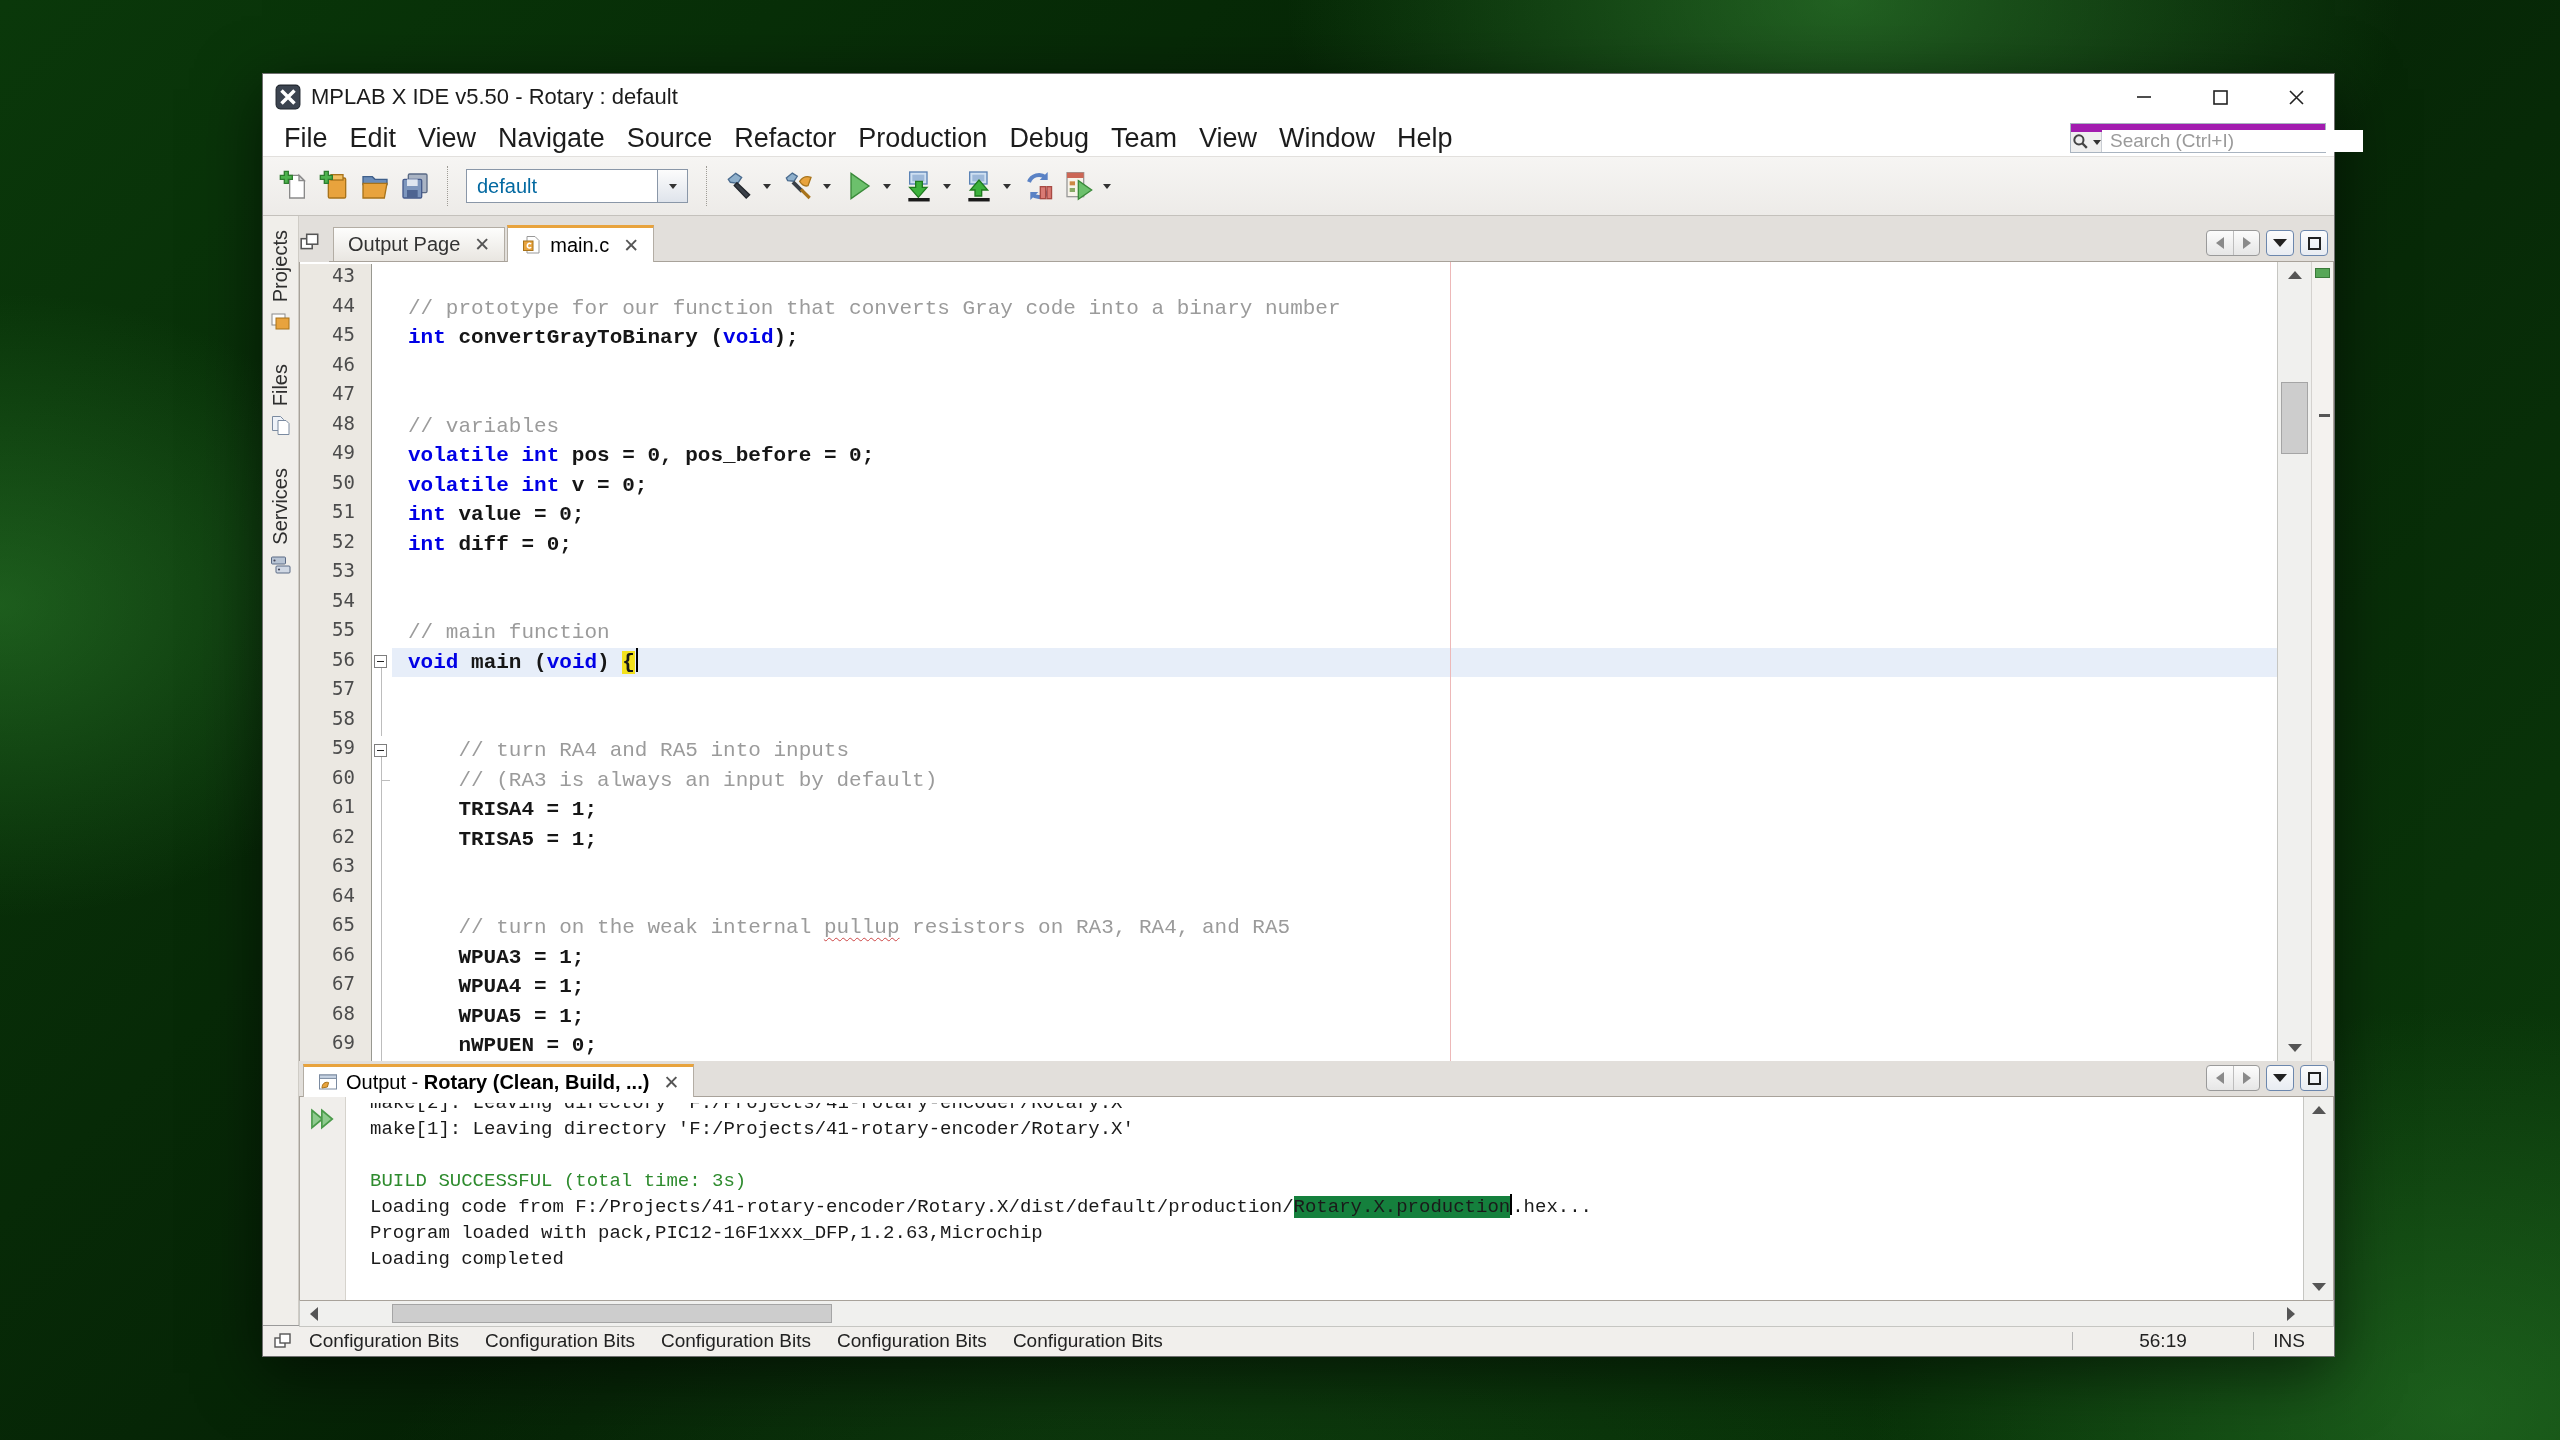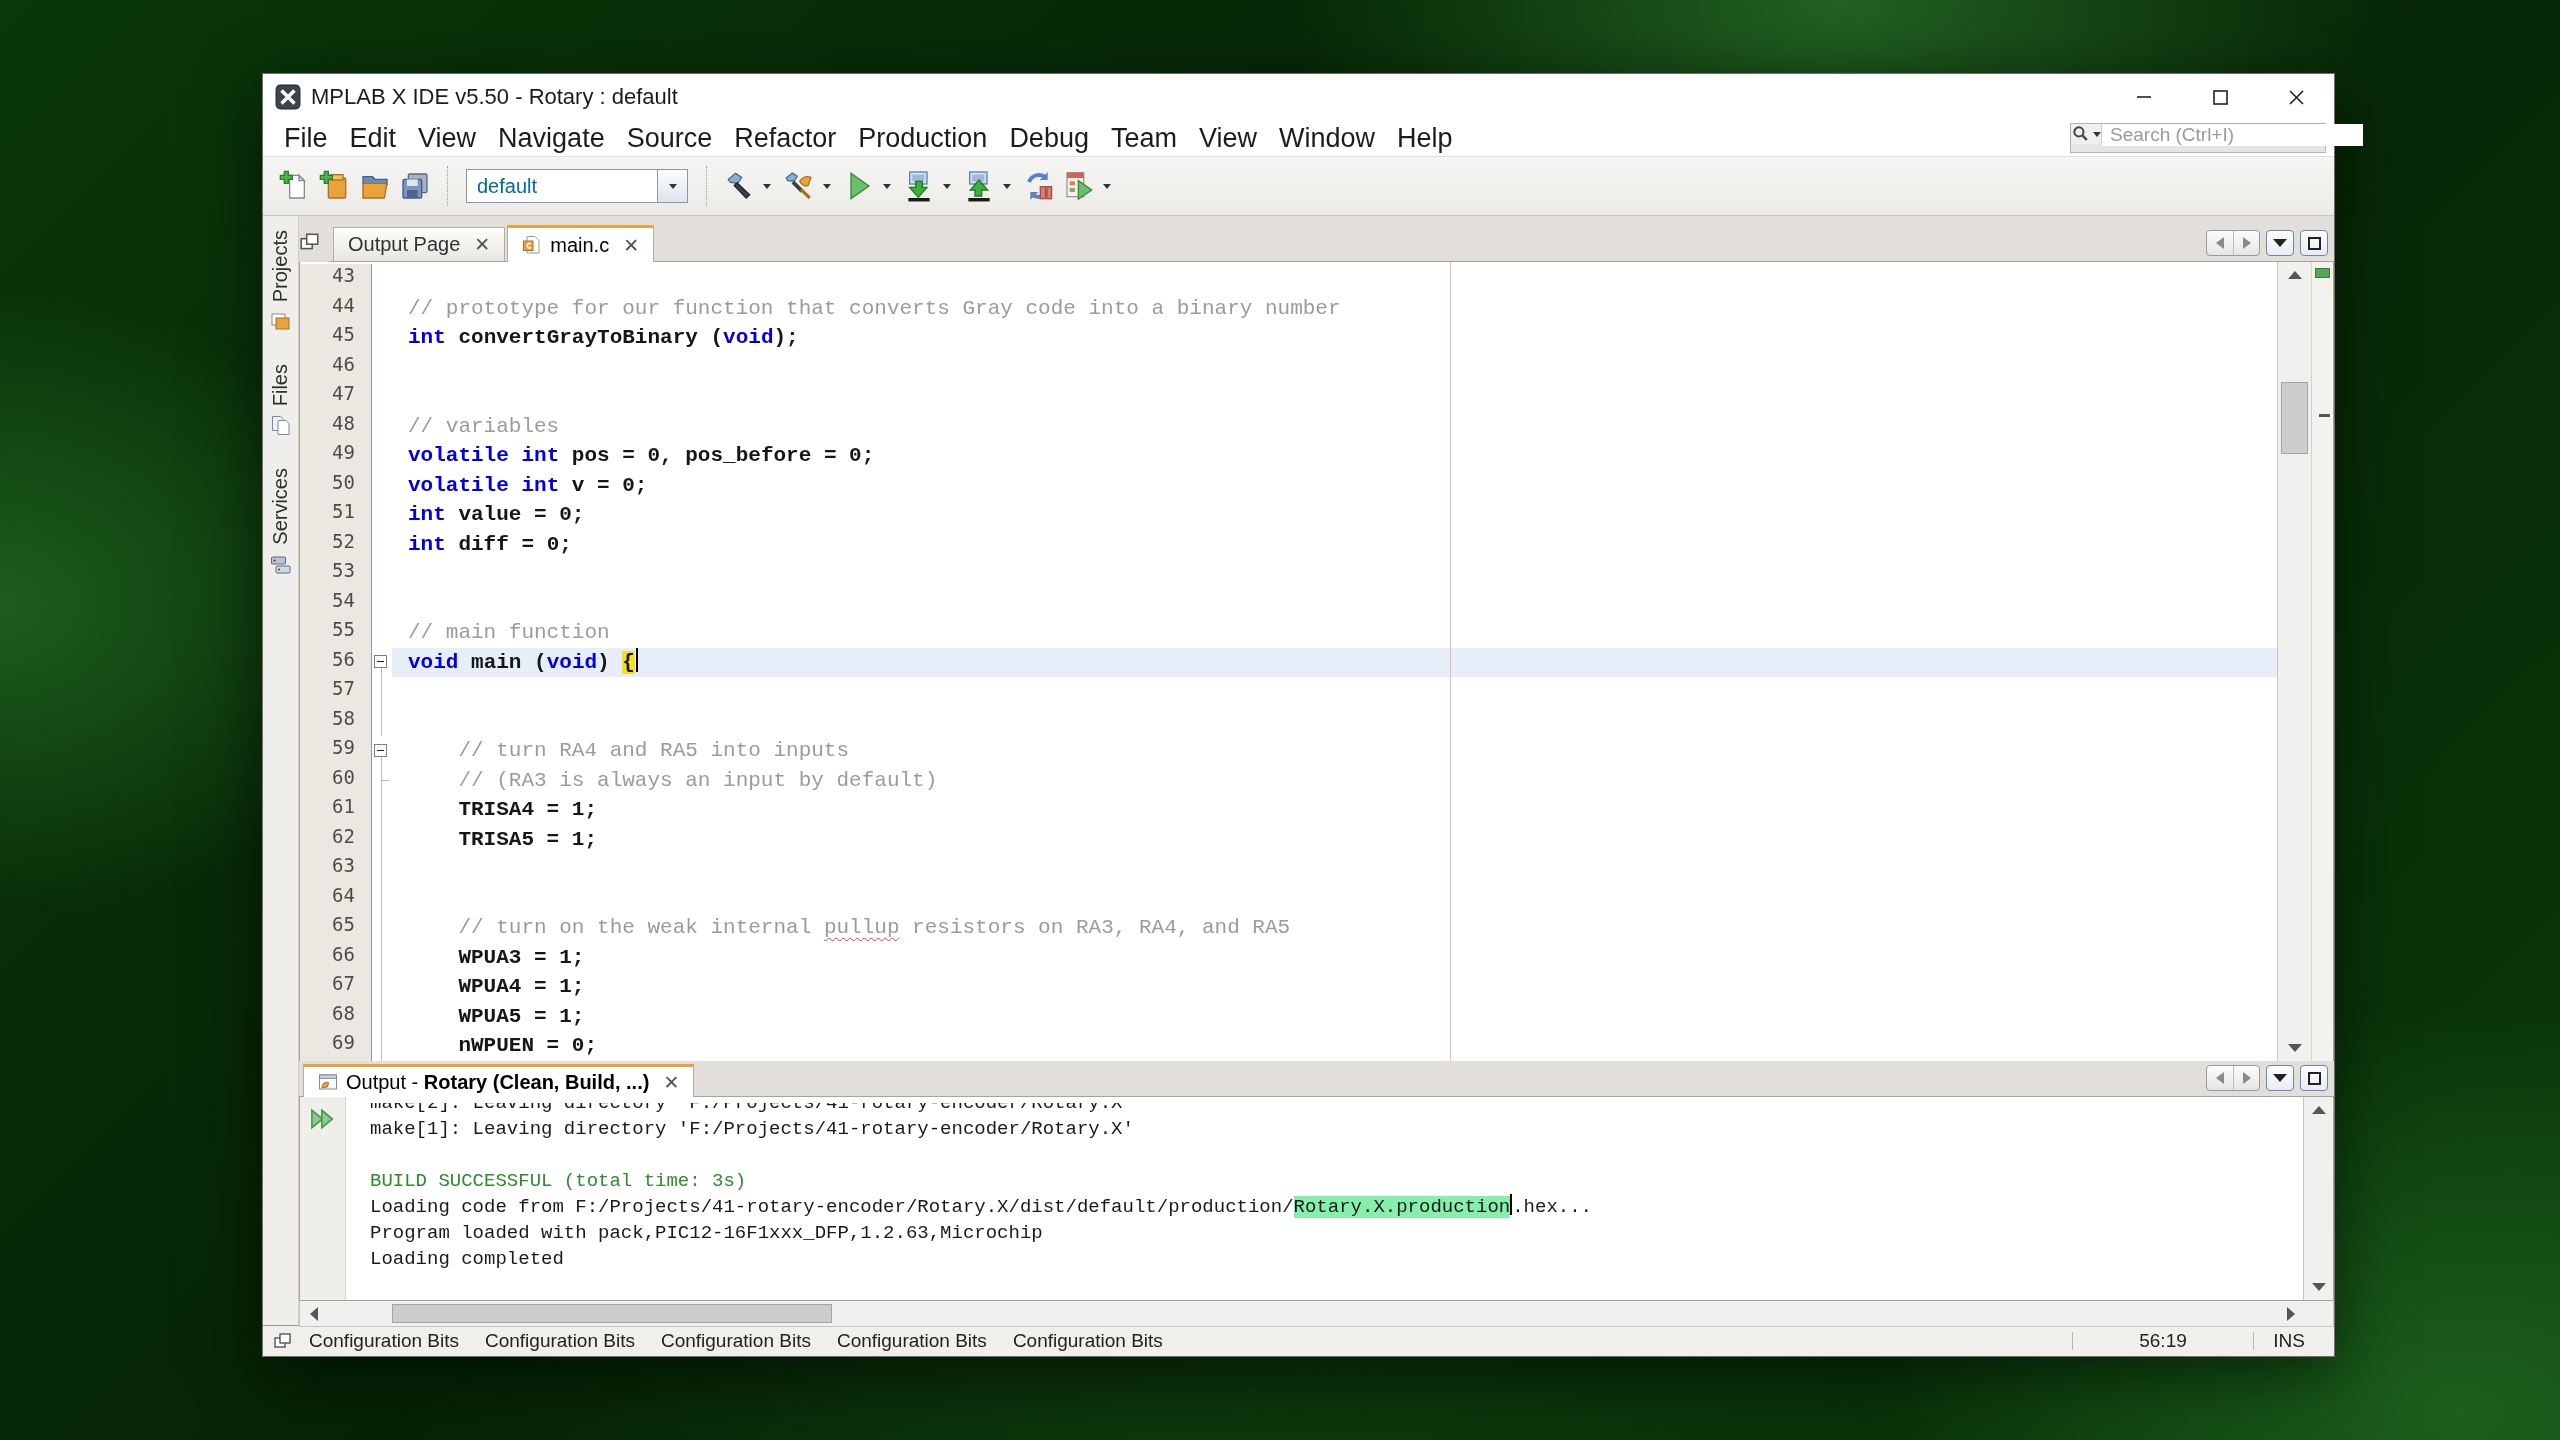--- a/index.html
+++ b/index.html
@@ -21,21 +21,21 @@
   }
   
   .titlebar{ height:46px; background:#ffffff; display:flex; align-items:center; padding-left:12px; flex:none; }
   .app-icon{ width:26px; height:26px; flex:none; display:inline-flex; }
   .title-text{ font-size:22px; color:#1b1b1b; margin-left:10px; white-space:nowrap; }
   .win-btns{ margin-left:auto; display:flex; height:100%; }
   .win-btn{ width:76px; height:100%; display:flex; align-items:center; justify-content:center; cursor:default; }
   
   .menubar{ height:36px; background:#ffffff; display:flex; align-items:center; padding-left:10px; flex:none; position:relative; }
   .menu-item{ padding:4px 11px; font-size:27px; color:#1c1c1c; white-space:nowrap; }
-  .searchbox{ position:absolute; right:8px; top:3px; width:256px; height:30px; border:1px solid #a9b4c0; background:#e5e5e5; display:flex; align-items:flex-start; }
+  .searchbox{ position:absolute; right:8px; top:3px; width:256px; height:30px; border:1px solid #a9b4c0; background:#a21caf; display:flex; align-items:flex-end; }
   .searchbox .mag{ width:52px; background:#efefef; border-right:1px solid #c9cdd3; display:flex; align-items:center; justify-content:center; gap:2px; }
   .searchbox input{ border:0; outline:0; flex:1; font-size:19px; padding:0 8px; color:#333; font-family:"Liberation Sans",sans-serif; }
   .searchbox input::placeholder{ color:#9a9a9a; }
   .dd-caret{ width:0; height:0; border-left:5px solid transparent; border-right:5px solid transparent; border-top:6px solid #333; display:inline-block; }
   .dd-caret.sm{ border-left-width:4px; border-right-width:4px; border-top-width:5px; }
   
   .toolbar{ height:60px; background:linear-gradient(#f6f5f3,#edebe8); border-top:1px solid #e2e0dd; border-bottom:1px solid #c4c1bc; display:flex; align-items:center; padding-left:12px; flex:none; }
   .tb-btn{ width:40px; height:44px; display:flex; align-items:center; justify-content:center; border-radius:4px; }
   .tb-btn svg{ width:32px; height:32px; }
   .tb-dd{ width:16px; height:44px; display:flex; align-items:center; justify-content:center; margin-right:4px; }
@@ -100,21 +100,21 @@
   .output-zone{ height:266px; flex:none; display:flex; flex-direction:column; }
   .output-zone .tabbar{ height:36px; }
   .output-zone .tab.active{ height:33px; font-size:20px; }
   .out-body{ flex:1; background:#fff; border-left:1px solid #a8a29a; border-right:1px solid #a8a29a; display:flex; min-height:0; position:relative; overflow:hidden; }
   .out-strip{ width:46px; flex:none; background:#f0eeeb; border-right:1px solid #d6d3cd; padding-top:8px; display:flex; flex-direction:column; align-items:center; }
   .out-strip svg{ width:28px; height:28px; }
   .out-content{ flex:1; overflow:hidden; padding:6px 0 0 24px; }
   .out-line{ white-space:pre; font-family:"Liberation Mono", monospace; font-size:19px; line-height:26px; color:#1a1a1a; }
   .out-line.clipped{ height:13px; overflow:hidden; display:flex; align-items:flex-end; }
   .out-line.success{ color:#2e8b2e; }
-  .out-sel{ background:#86efac;text-align:right; }
+  .out-sel{ background:#15803d;text-align:right; }
   .ocaret{ display:inline-block; width:2px; height:21px; background:#000; vertical-align:-3px; }
   .out-vscroll{ width:30px; flex:none; background:#f0f0ee; border-left:1px solid #c6c6c2; position:relative; }
   .hscroll{ height:27px; flex:none; background:#f0f0ee; border:1px solid #c6c6c2; border-top:1px solid #a8a29a; position:relative; }
   .hs-left,.hs-right{ position:absolute; top:0; bottom:0; width:28px; display:flex; align-items:center; justify-content:center; }
   .hs-left{ left:0; } .hs-right{ right:28px; }
   .tri-l-s{ width:0;height:0;border-top:7px solid transparent;border-bottom:7px solid transparent;border-right:8px solid #555; }
   .tri-r-s{ width:0;height:0;border-top:7px solid transparent;border-bottom:7px solid transparent;border-left:8px solid #555; }
   .hs-thumb{ position:absolute; top:3px; bottom:3px; left:92px; width:440px; background:#cdcdcd; border:1px solid #a5a5a5; }
   
   .statusbar{ height:31px; flex:none; background:#f1efec; border-top:1px solid #9a9a9a; display:flex; align-items:center; padding:0 10px; font-size:19px; color:#222; }

